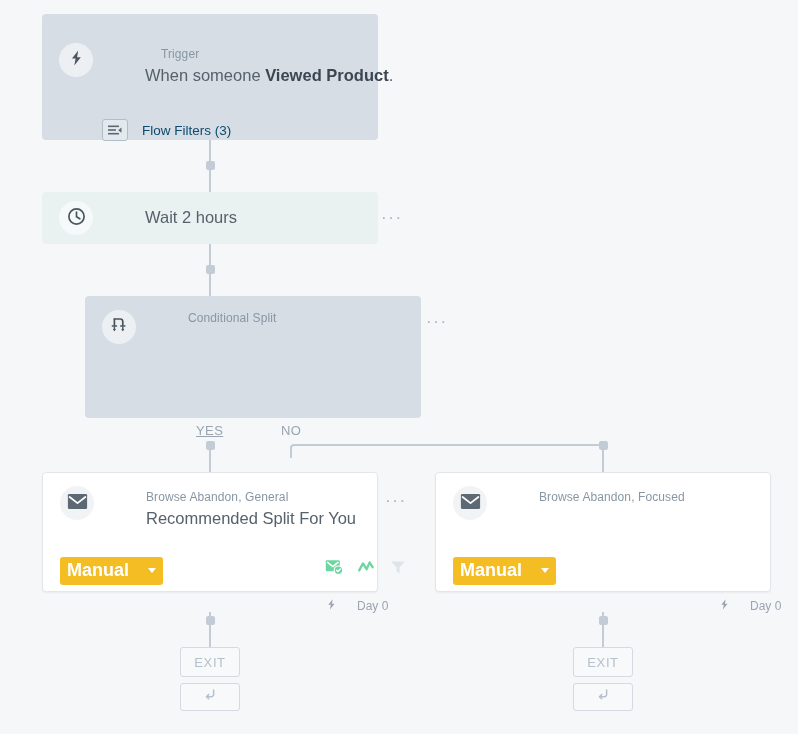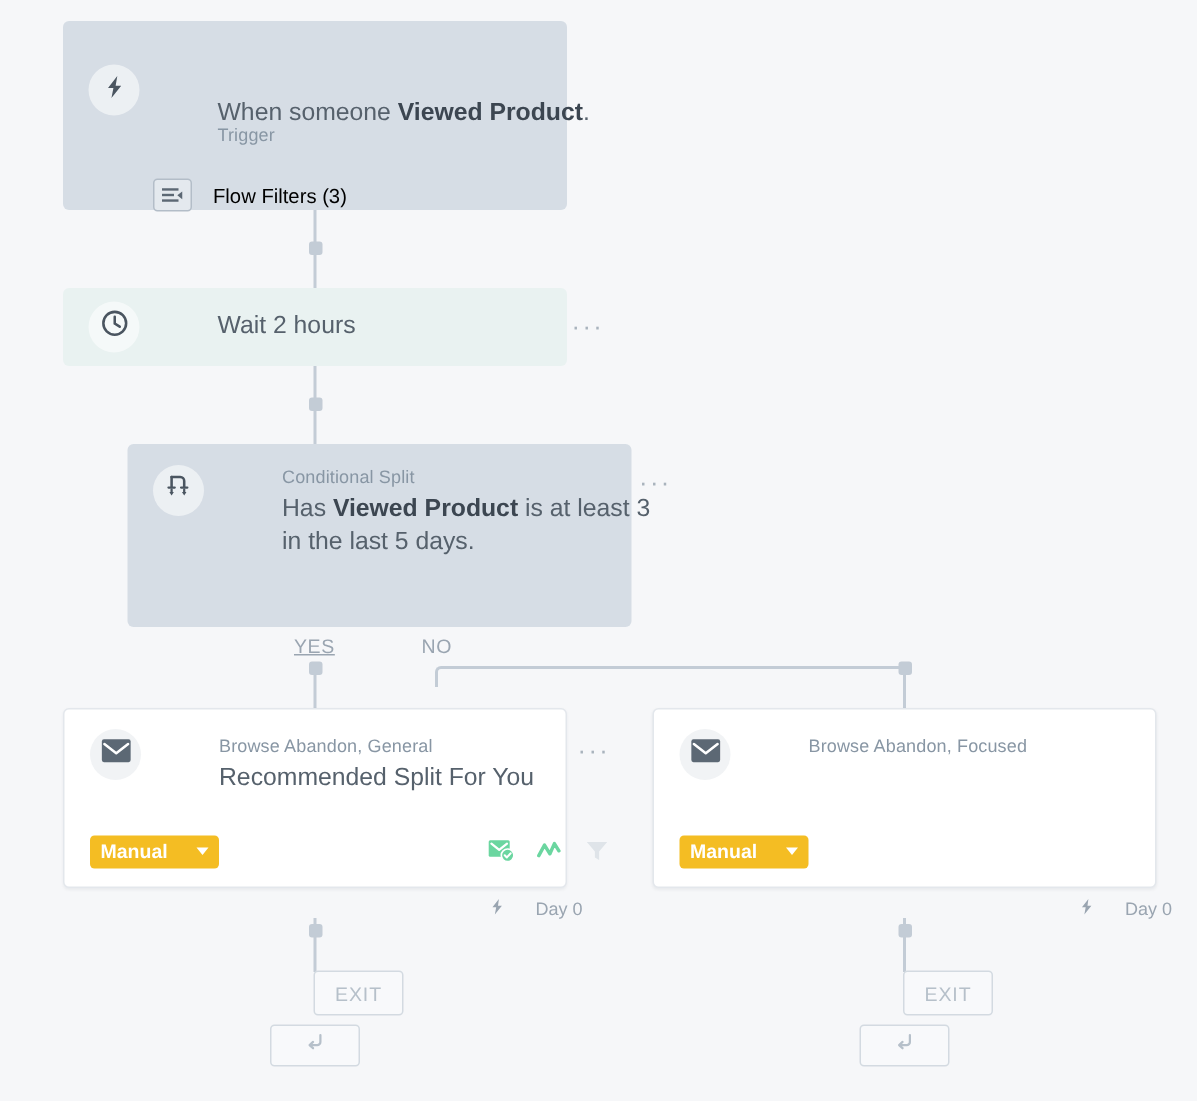--- a/index.html
+++ b/index.html
@@ -126,29 +126,29 @@
     border-radius: 3px;
     background: rgba(255,255,255,0.35);
     display: flex;
     align-items: center;
     justify-content: center;
     box-sizing: border-box;
   }
   .ff-label {
     margin-left: 14px;
     font-size: 13.5px;
-    color: #000000;
+    color: #0c4a6e;
     font-family: "Liberation Sans", sans-serif;
   }
   
   .badge-manual {
     position: absolute;
     background: #f4bd23;
     color: #ffffff;
-    font-size: 13px;
+    font-size: 18px;
     font-weight: bold;
     border-radius: 3px;
     padding: 3px 7px 4px 7px;
     display: flex;
     align-items: center;
     gap: 19px;
     cursor: pointer;
     white-space: nowrap;
   }
   .badge-caret {
@@ -188,21 +188,20 @@
     background: #f8f9fb;
     display: flex;
     align-items: center;
     justify-content: center;
     font-size: 13px;
     letter-spacing: 0.6px;
     color: #b6c0ca;
     font-family: "Liberation Sans", sans-serif;
     box-sizing: border-box;
     cursor: pointer;
-    margin-left: 29px;
   }
   .loop-btn {
     position: absolute;
     width: 60px;
     height: 28px;
     border: 1px solid #d3dae1;
     border-radius: 3px;
     background: #f8f9fb;
     display: flex;
     align-items: center;
@@ -217,21 +216,21 @@
 <div id="canvas">
 
   <div class="card card-trigger" style="left:42px; top:14px; width:336px; height:126px;">
     <div class="avatar" style="left:17px; top:29px;">
       <span>
         <svg width="15" height="16" viewBox="0 0 15 16" aria-hidden="true">
           <path d="M9.2 0.6 L3.0 8.6 H6.6 L5.3 15.4 L11.8 7.2 H8.1 Z" fill="#4a5560"></path>
         </svg>
       </span>
     </div>
-    <div class="eyebrow" style="left:103px; top:33px;margin-top:36px;">Trigger</div>
+    <div class="eyebrow" style="left:119px; top:33px;">Trigger</div>
     <div class="headline" style="left:103px; top:50px; width:260px;">
       <span>When someone </span><b>Viewed Product</b><span>.</span>
     </div>
     <div class="ff-row" style="left:60px; top:105px;">
       <div class="ff-btn">
         <svg width="14" height="11" viewBox="0 0 14 11" aria-hidden="true">
           <rect x="0" y="0.5" width="11" height="1.6" fill="#5c6874"></rect>
           <rect x="0" y="4.2" width="8" height="1.6" fill="#5c6874"></rect>
           <rect x="0" y="7.9" width="11" height="1.6" fill="#5c6874"></rect>
           <path d="M13.5 2.6 L10.2 5.2 L13.5 7.8 Z" fill="#5c6874"></path>
@@ -268,23 +267,20 @@
           <path d="M4.4 3.0 V9.6" fill="none" stroke="#4a5560" stroke-width="1.7" stroke-linecap="round"></path>
           <path d="M2.3 10.0 H6.5 M10.7 10.0 H14.9" stroke="#4a5560" stroke-width="1.5" stroke-linecap="round"></path>
           <path d="M4.4 11.4 V13.2 M12.8 11.4 V13.2" stroke="#4a5560" stroke-width="1.5" stroke-linecap="round"></path>
           <path d="M2.9 13.0 L4.4 15.4 L5.9 13.0 Z" fill="#4a5560"></path>
           <path d="M11.3 13.0 L12.8 15.4 L14.3 13.0 Z" fill="#4a5560"></path>
         </svg>
       </span>
     </div>
     <div class="eyebrow" style="left:103px; top:15px;">Conditional Split</div>
     <div class="dots" style="left:341px; top:22px;">···</div>
-    <div class="headline" style="left:103px; top:32px; width:252px;">
-      <span>Has </span><b>Viewed Product</b><span> is at least 3 in the last 5 days.</span>
-    </div>
   </div>
 
   <div class="branch-label" style="left:196px; top:423px;text-decoration:underline;">YES</div>
   <div class="branch-label" style="left:281px; top:423px;">NO</div>
 
   <div class="conn-v" style="left:209px; top:444px; height:28px;"></div>
   <div class="conn-dot" style="left:205.5px; top:441px;"></div>
 
   <div class="conn-corner" style="left:290px; top:444px; width:313px; height:12px;"></div>
   <div class="conn-v" style="left:602px; top:444px; height:28px;"></div>

